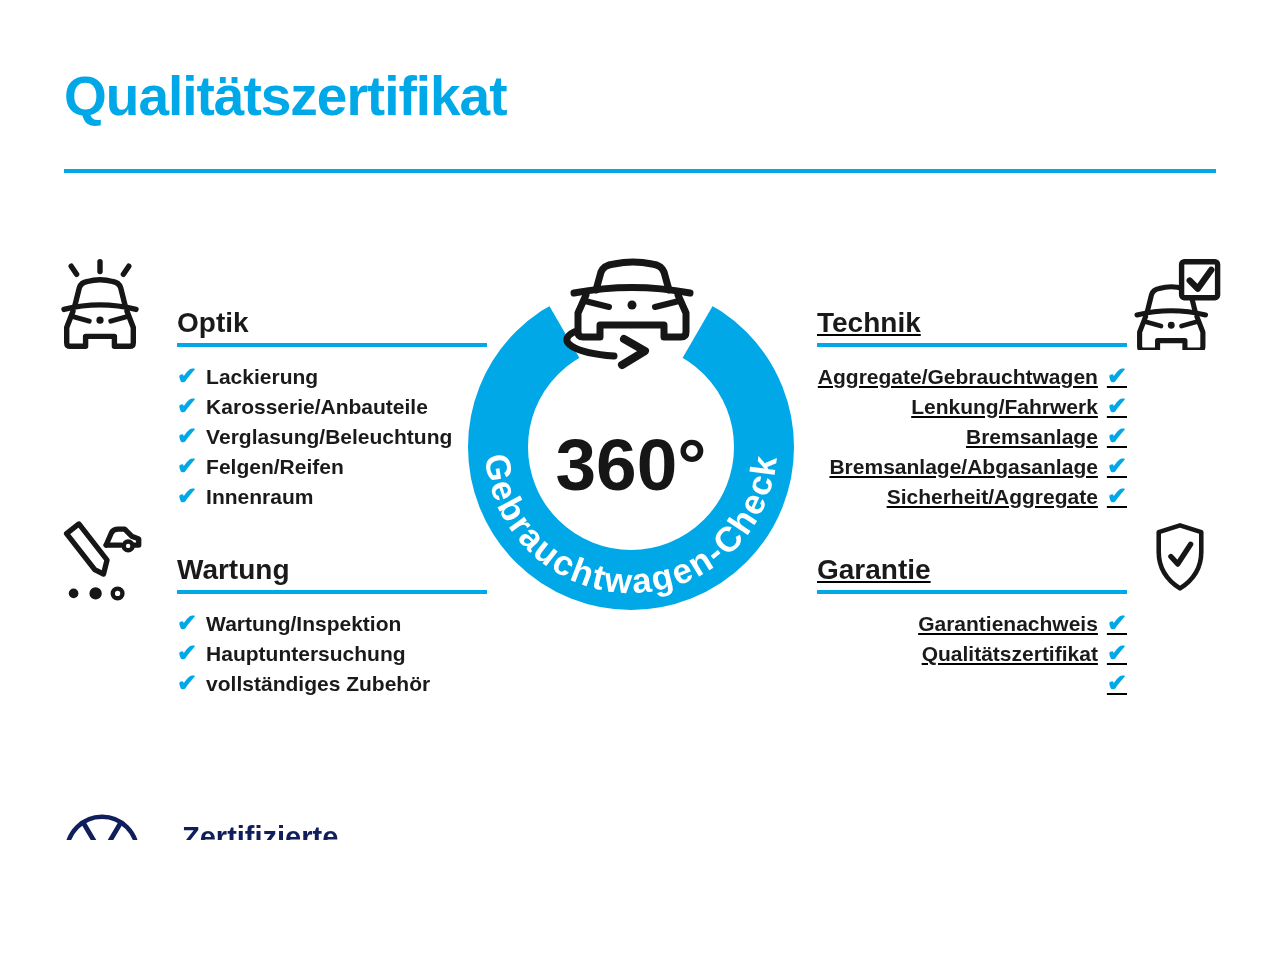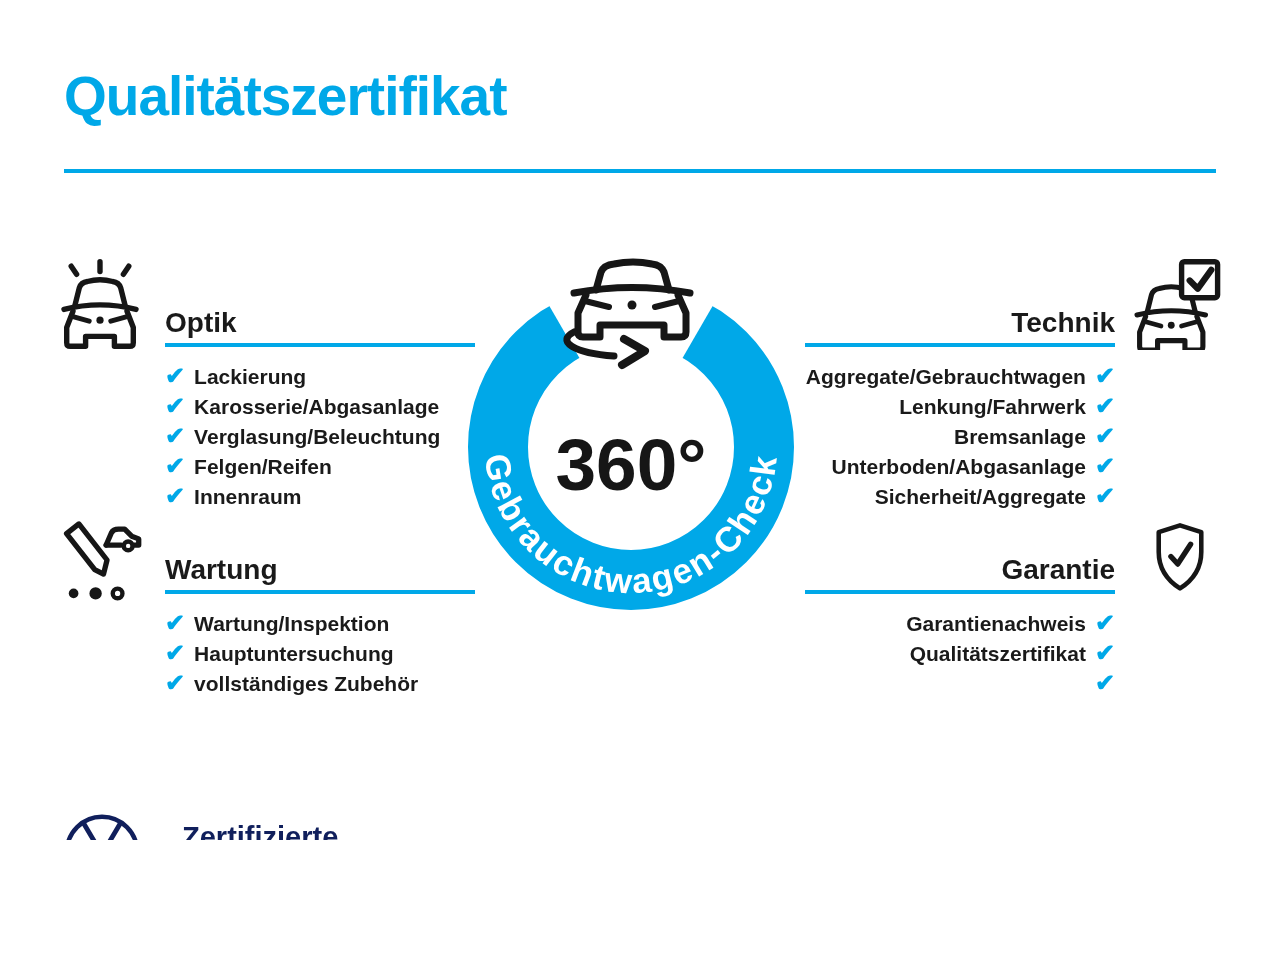--- a/index.html
+++ b/index.html
@@ -15,32 +15,32 @@
   
   .page-title{
     position:absolute;left:64px;top:64px;margin:0;
     font-size:55px;font-weight:700;letter-spacing:-1px;color:var(--accent);
     white-space:nowrap;
   }
   .title-rule{
     position:absolute;left:64px;top:169px;width:1152px;height:4px;background:var(--accent);
   }
   
-  .section{position:absolute;width:310px;}
+  .section{position:absolute;width:310px;margin-left:12px;}
   .section .sec-title{
     margin:0;font-size:28px;font-weight:700;color:var(--ink);
     line-height:40px;height:40px;white-space:nowrap;
   }
   .section .sec-rule{width:310px;height:4px;background:var(--accent);}
   .section ul{list-style:none;margin:15px 0 0 0;padding:0;}
   .section li{
     height:30px;display:flex;align-items:center;gap:9px;
     font-size:21px;font-weight:700;color:var(--ink);white-space:nowrap;
   }
-  .section.right{text-align:right;}
+  .section.right{text-align:left;text-decoration:underline;}
   .section.right li{justify-content:flex-end;}
   .check{
     color:var(--accent);font-size:24px;line-height:1;
     transform:translateY(-1px);
   }
   #sec-optik{left:165px;top:303px;}
   #sec-wartung{left:165px;top:550px;}
   #sec-technik{left:805px;top:303px;}
   #sec-garantie{left:805px;top:550px;}
   
@@ -122,21 +122,21 @@
   <section class="section left" id="sec-optik">
     <h2 class="sec-title">Optik</h2>
     <div class="sec-rule"></div>
     <ul>
         <li>
           <span class="check">✔</span>
           <span>Lackierung</span>
         </li>
         <li>
           <span class="check">✔</span>
-          <span>Karosserie/Abgasanlage</span>
+          <span>Karosserie/Anbauteile</span>
         </li>
         <li>
           <span class="check">✔</span>
           <span>Verglasung/Beleuchtung</span>
         </li>
         <li>
           <span class="check">✔</span>
           <span>Felgen/Reifen</span>
         </li>
         <li>
@@ -175,21 +175,21 @@
         </li>
         <li>
           <span>Lenkung/Fahrwerk</span>
           <span class="check">✔</span>
         </li>
         <li>
           <span>Bremsanlage</span>
           <span class="check">✔</span>
         </li>
         <li>
-          <span>Unterboden/Abgasanlage</span>
+          <span>Bremsanlage/Abgasanlage</span>
           <span class="check">✔</span>
         </li>
         <li>
           <span>Sicherheit/Aggregate</span>
           <span class="check">✔</span>
         </li>
       </ul>
   </section>
 
   <section class="section right" id="sec-garantie">

